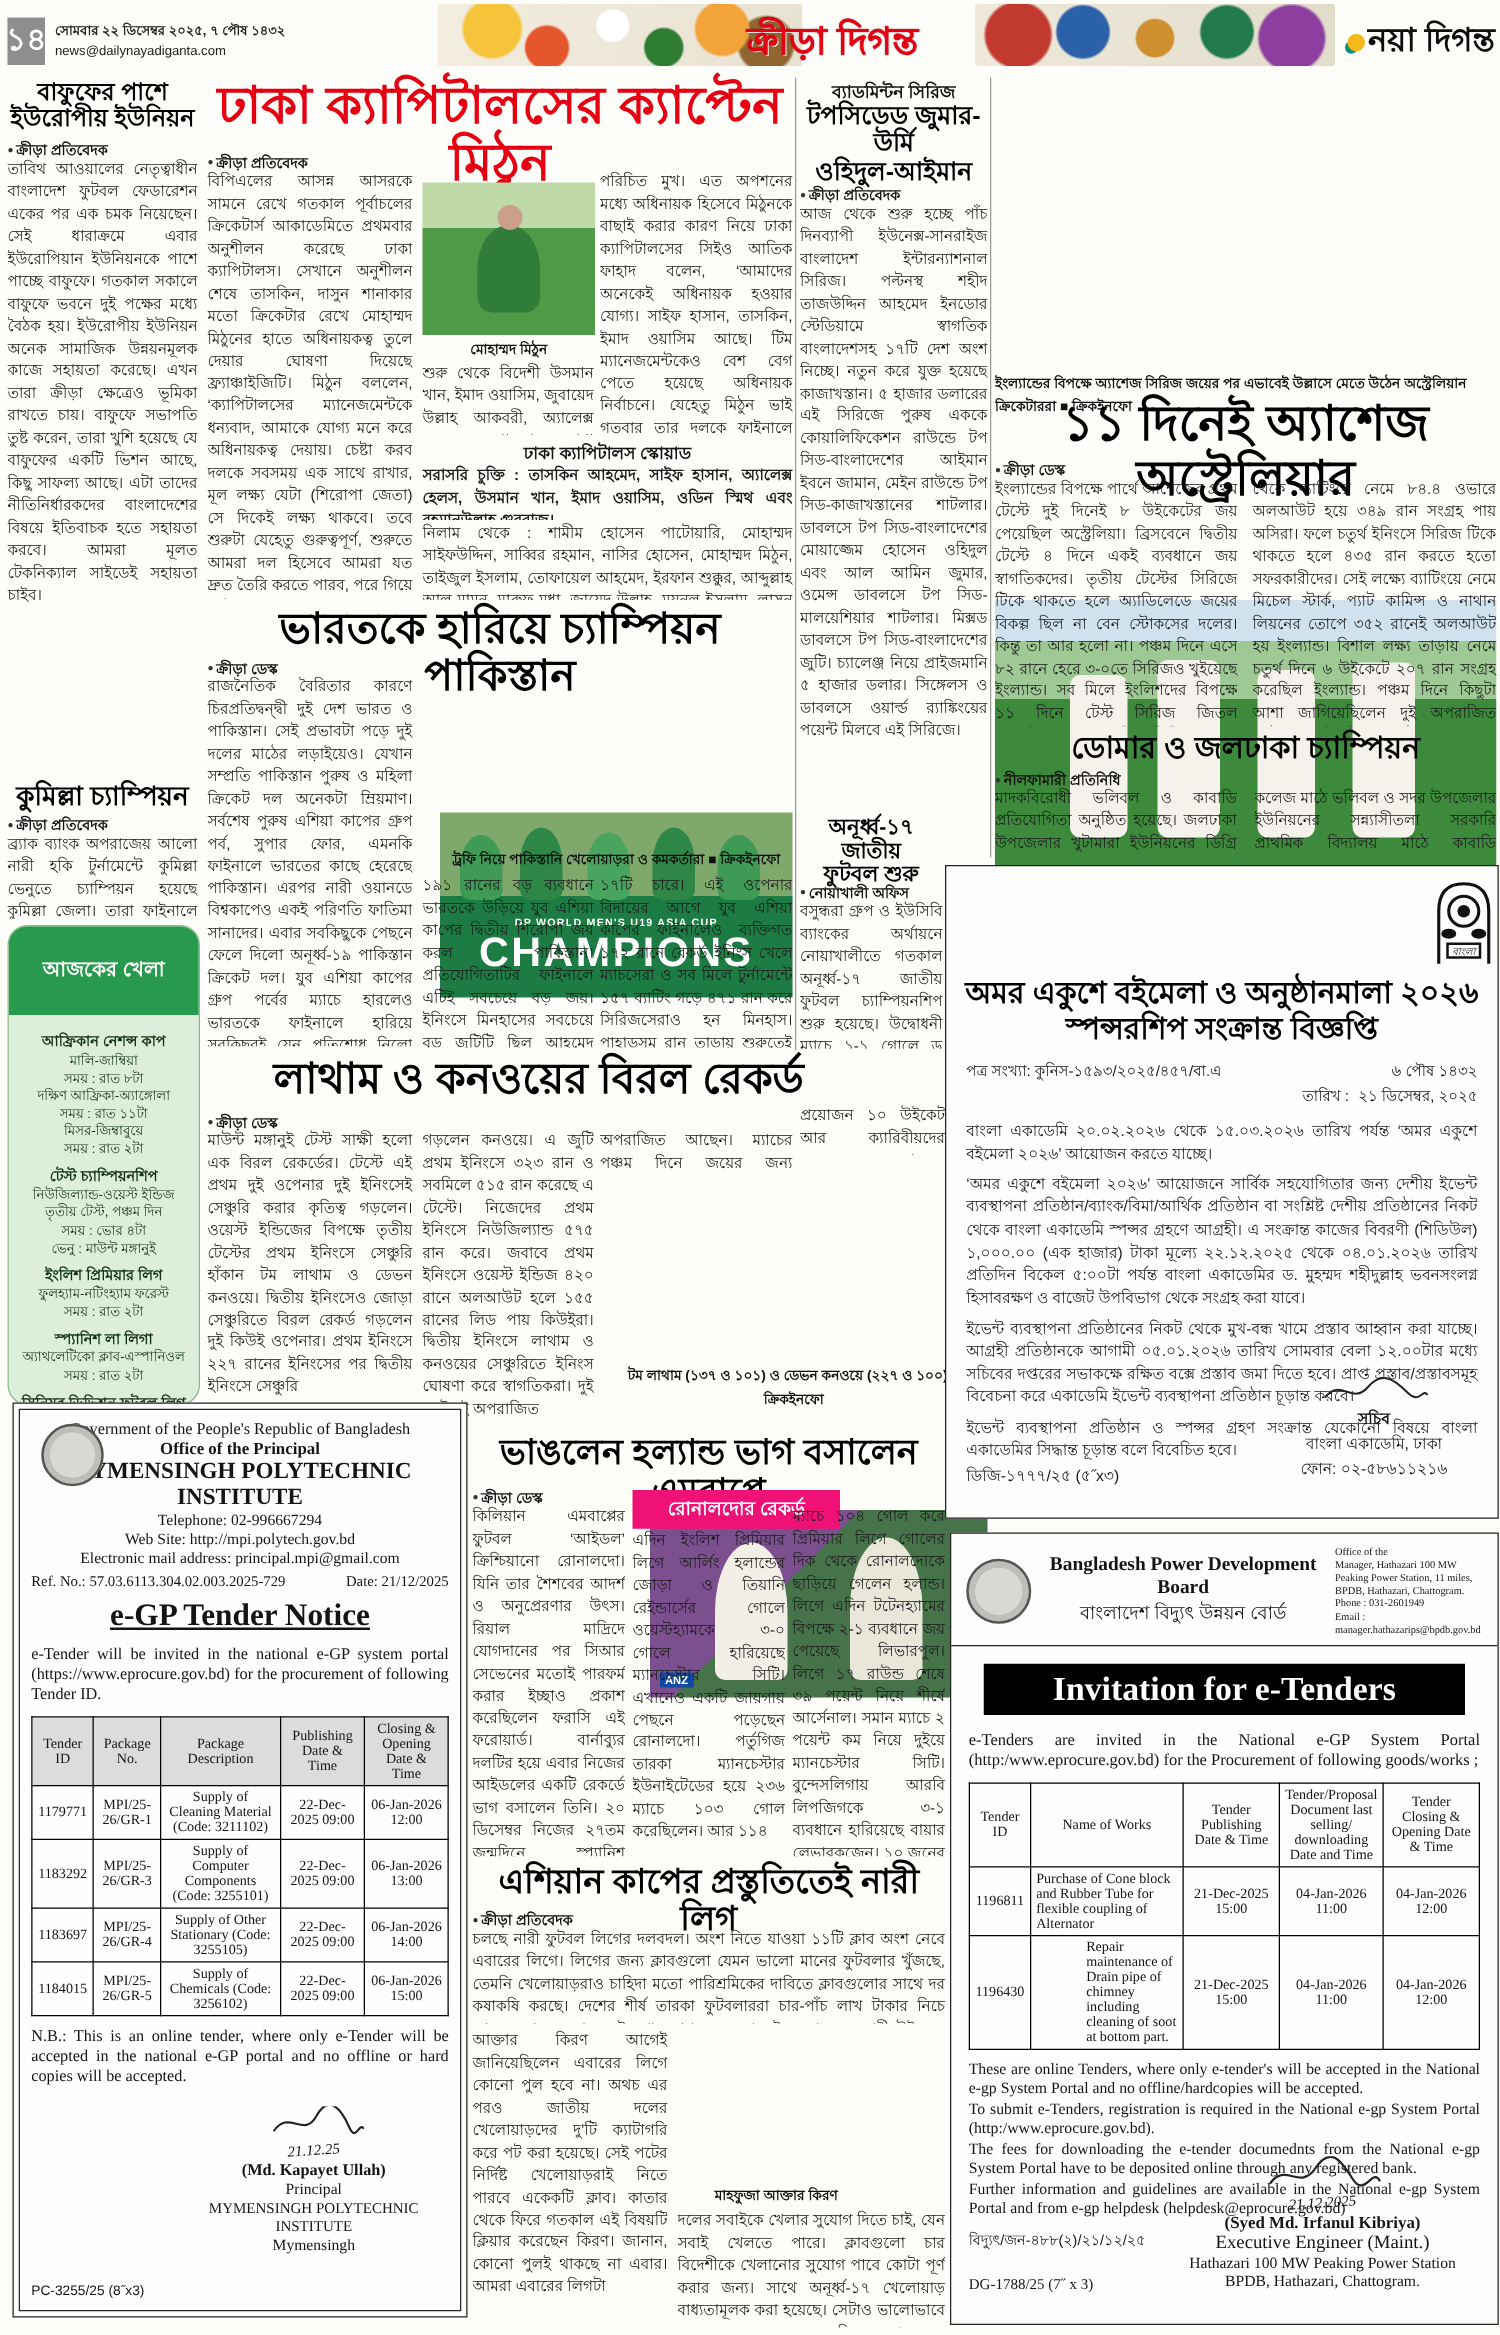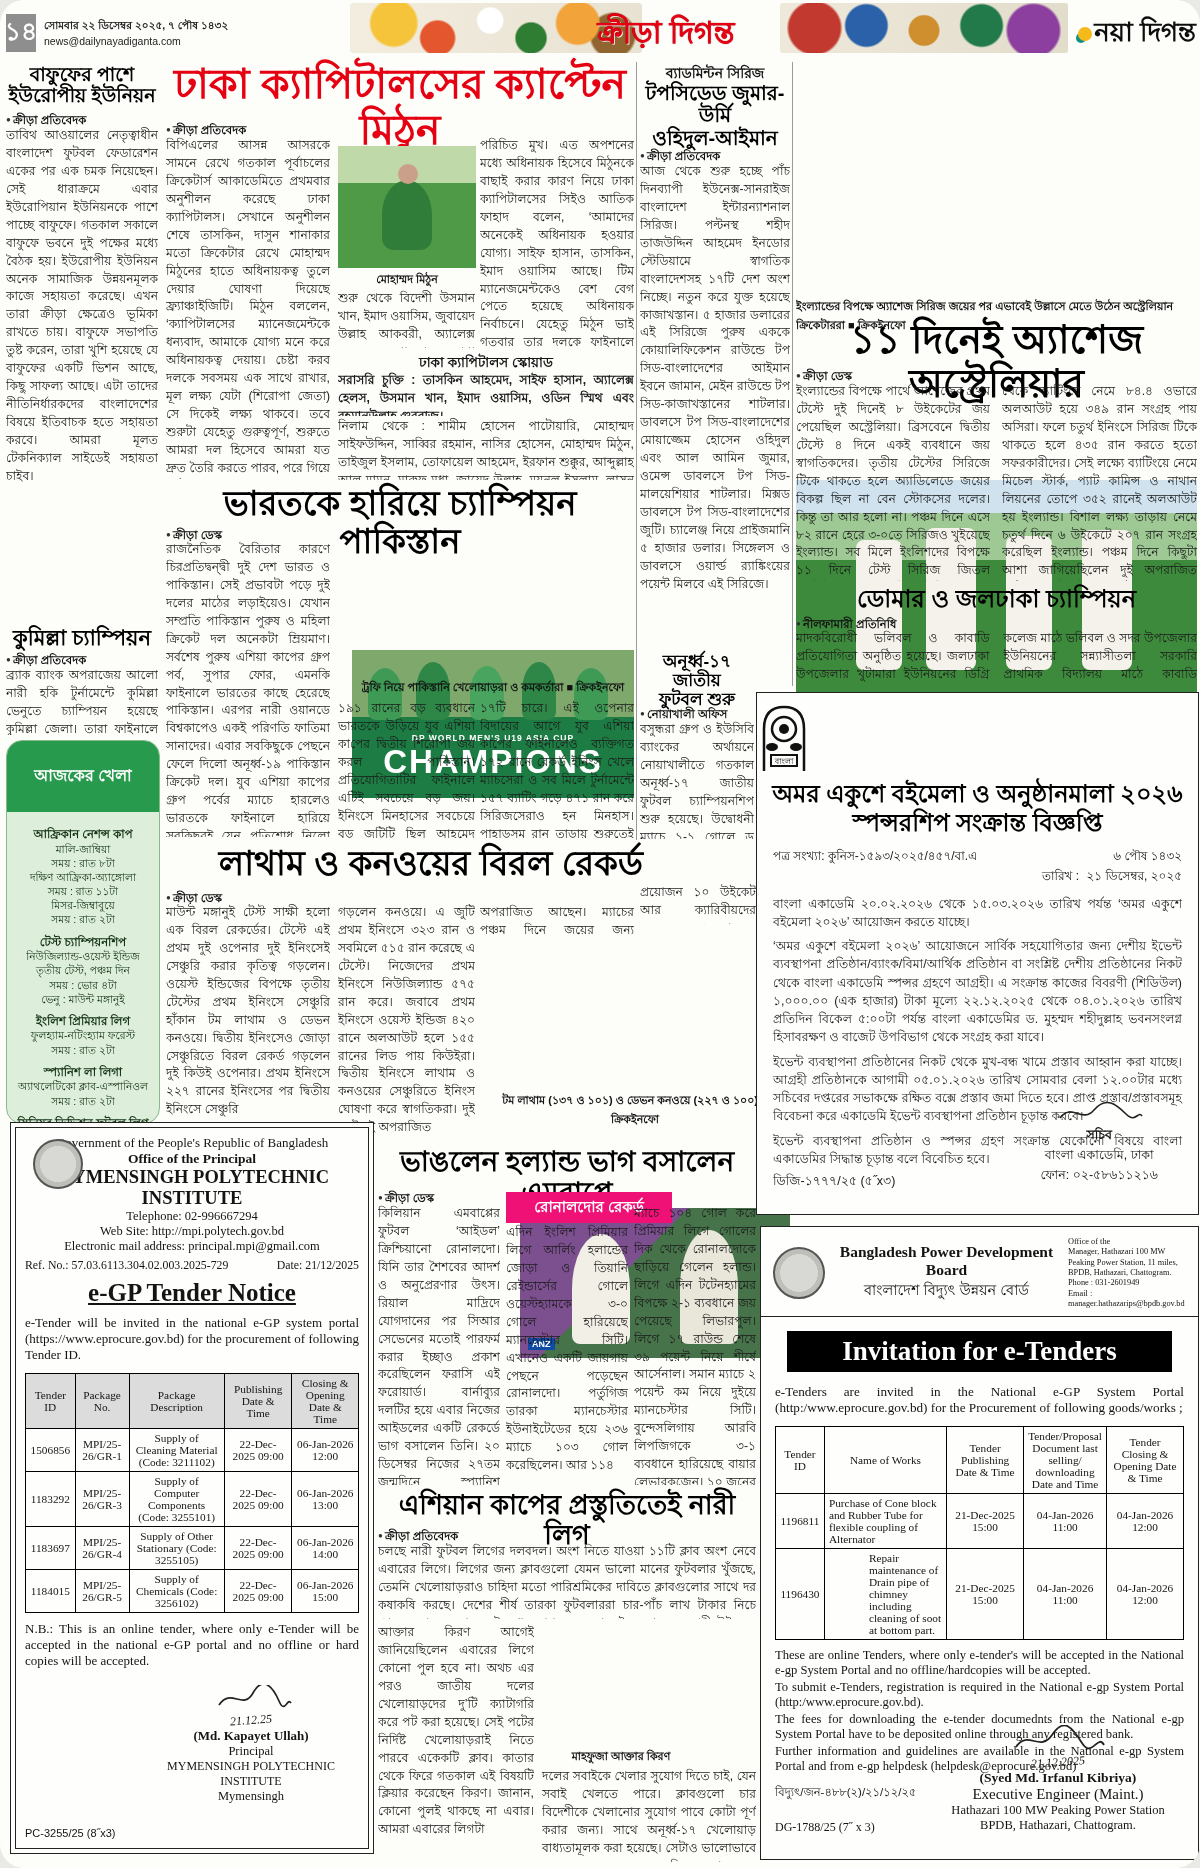--- a/index.html
+++ b/index.html
@@ -1,17 +1,17 @@
 <!DOCTYPE html>
 <html><head>
 <meta charset="utf-8">
 <style>
   html,body{margin:0;padding:0;background:#e9e9e6;}
   .paper{position:relative;width:1200px;height:1868px;background:#fdfdfa;margin:0 auto;
-         font-family:"Liberation Sans","DejaVu Sans",sans-serif;color:#141414;overflow:hidden;border-radius:24px;}
+         font-family:"Liberation Sans","DejaVu Sans",sans-serif;color:#141414;overflow:hidden;}
   .abs{position:absolute;}
   .prewrap{white-space:pre-line;}
   .body-text{font-size:12.2px;line-height:1.47;text-align:justify;overflow:hidden;color:#1b1b1b;}
   .headline{font-weight:bold;color:#000;line-height:1.12;}
   .center{text-align:center;}
   .byline{font-weight:bold;font-size:11.5px;color:#111;}
   .byline::before{content:"● ";font-size:8px;vertical-align:2px;color:#333;}
   .caption{font-size:11px;font-weight:bold;color:#111;overflow:hidden;}
   .kicker{font-weight:bold;}
   .photo{position:relative;overflow:hidden;}
@@ -187,21 +187,21 @@
   <div class="abs headline center" style="left:796px;top:318px;width:401px;font-size:39px;">১১ দিনেই অ্যাশেজ অস্ট্রেলিয়ার</div>
   <div class="abs byline" style="left:796px;top:368px;">ক্রীড়া ডেস্ক</div>
   <div class="abs body-text" style="left:796px;top:383px;width:194px;height:198px;">ইংল্যান্ডের বিপক্ষে পার্থে আশেজের প্রথম টেস্টে দুই দিনেই ৮ উইকেটের জয় পেয়েছিল অস্ট্রেলিয়া। ব্রিসবেনে দ্বিতীয় টেস্টে ৪ দিনে একই ব্যবধানে জয় স্বাগতিকদের। তৃতীয় টেস্টের সিরিজে টিকে থাকতে হলে অ্যাডিলেডে জয়ের বিকল্প ছিল না বেন স্টোকসের দলের। কিন্তু তা আর হলো না। পঞ্চম দিনে এসে ৮২ রানে হেরে ৩-০তে সিরিজও খুইয়েছে ইংল্যান্ড। সব মিলে ইংলিশদের বিপক্ষে ১১ দিনে টেস্ট সিরিজ জিতল অস্ট্রেলিয়া। এত কম দিনে সিরিজ শেষের ঘটনা এবার নিয়ে দ্বিতীয়বার ঘটল অ্যাশেজে। প্রথম ইনিংসে অস্ট্রেলিয়ার করা ৩৭১ রানের জবাবে ২৮৬ রানে গুটিয়েছিল ইংল্যান্ড। প্রথম ইনিংসে ৮৫ রানে এগিয়ে</div>
   <div class="abs body-text" style="left:1002px;top:383px;width:195px;height:198px;">থেকে ব্যাটিংয়ে নেমে ৮৪.৪ ওভারে অলআউট হয়ে ৩৪৯ রান সংগ্রহ পায় অসিরা। ফলে চতুর্থ ইনিংসে সিরিজ টিকে থাকতে হলে ৪৩৫ রান করতে হতো সফরকারীদের। সেই লক্ষ্যে ব্যাটিংয়ে নেমে মিচেল স্টার্ক, প্যাট কামিন্স ও নাথান লিয়নের তোপে ৩৫২ রানেই অলআউট হয় ইংল্যান্ড। বিশাল লক্ষ্য তাড়ায় নেমে চতুর্থ দিনে ৬ উইকেটে ২০৭ রান সংগ্রহ করেছিল ইংল্যান্ড। পঞ্চম দিনে কিছুটা আশা জাগিয়েছিলেন দুই অপরাজিত ব্যাটার জেমি স্মিথ ও উইল জ্যাকস। স্টার্কের বলে ৬০ রানে স্মিথ ও ৪৭ রানে জ্যাকস ফিরলে পরাজয়টা তখন সময়ের ব্যাপার হয়ে দাঁড়ায়। ম্যাচসেরা মিচেল স্টার্ক ও নাথান লিয়ন। আর প্রথম ইনিংসে ১০৬ ও দ্বিতীয় ইনিংসে ৭২ রানের ইনিংস এবং ৬টি ক্যাচ নিয়ে ম্যাচসেরা হন আলেক্স ক্যারি।</div>
 
   <div class="abs headline center" style="left:796px;top:586px;width:401px;font-size:24px;">ডোমার ও জলঢাকা চ্যাম্পিয়ন</div>
   <div class="abs byline" style="left:796px;top:616px;">নীলফামারী প্রতিনিধি</div>
   <div class="abs body-text" style="left:796px;top:630px;width:401px;height:58px;column-count:2;column-gap:14px;">মাদকবিরোধী ভলিবল ও কাবাডি প্রতিযোগিতা অনুষ্ঠিত হয়েছে। জলঢাকা উপজেলার খুটামারা ইউনিয়নের ডিগ্রি কলেজ মাঠে ভলিবল ও সদর উপজেলার ইউনিয়নের সন্ন্যাসীতলা সরকারি প্রাথমিক বিদ্যালয় মাঠে কাবাডি প্রতিযোগিতা অনুষ্ঠিত হয়। কাবাডি প্রতিযোগিতায় নীলফামারীকে হারিয়ে ডোমার এবং ভলিবলে কিশোরগঞ্জকে হারিয়ে জলঢাকা উপজেলা চ্যাম্পিয়ন হয়। প্রধান অতিথি হিসেবে ট্রফি তুলে দেন জেলা প্রশাসক মোহাম্মদ নয়িরুজ্জামান।</div>
 
   <div class="abs noticebox" style="left:756px;top:692px;width:441px;height:521px;">
-    <div style="text-align:left;margin-top:10px;">
+    <div style="text-align:right;margin-top:10px;font-style:italic;">
       <svg width="54" height="70" viewBox="0 0 54 70">
         <path d="M7 68 L7 26 Q7 4 27 4 Q47 4 47 26 L47 68" fill="none" stroke="#111" stroke-width="2.5"></path>
         <circle cx="27" cy="26" r="12" fill="none" stroke="#111" stroke-width="2.5"></circle>
         <circle cx="27" cy="26" r="5" fill="#111"></circle>
         <ellipse cx="15" cy="44" rx="6" ry="4" fill="#111"></ellipse>
         <ellipse cx="39" cy="44" rx="6" ry="4" fill="#111"></ellipse>
         <rect x="14" y="52" width="26" height="11" fill="none" stroke="#111" stroke-width="2"></rect>
         <text x="27" y="61" text-anchor="middle" font-size="8" fill="#111">বাংলা</text>
       </svg>
     </div>
@@ -266,21 +266,21 @@
     <table class="tbl" style="width:calc(100% - 28px);margin:10px 14px 0 14px;font-size:11.3px;">
       <tbody>
           <tr style="background:#dcdcdc;">
         <th>Tender ID</th>
         <th>Package No.</th>
         <th>Package Description</th>
         <th>Publishing Date &amp; Time</th>
         <th>Closing &amp; Opening Date &amp; Time</th>
       </tr>
       <tr>
-        <td>1506856</td>
+        <td>1179771</td>
         <td>MPI/25-26/GR-1</td>
         <td>Supply of Cleaning Material (Code: 3211102)</td>
         <td>22-Dec-2025 09:00</td>
         <td>06-Jan-2026 12:00</td>
       </tr>
       <tr>
         <td>1183292</td>
         <td>MPI/25-26/GR-3</td>
         <td>Supply of Computer Components (Code: 3255101)</td>
         <td>22-Dec-2025 09:00</td>

